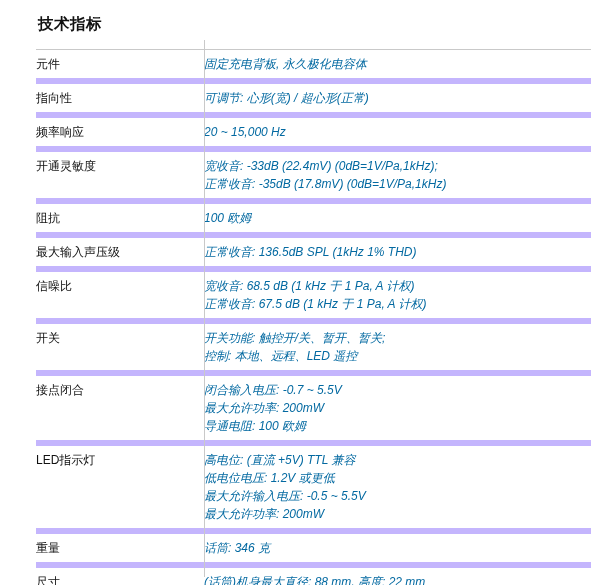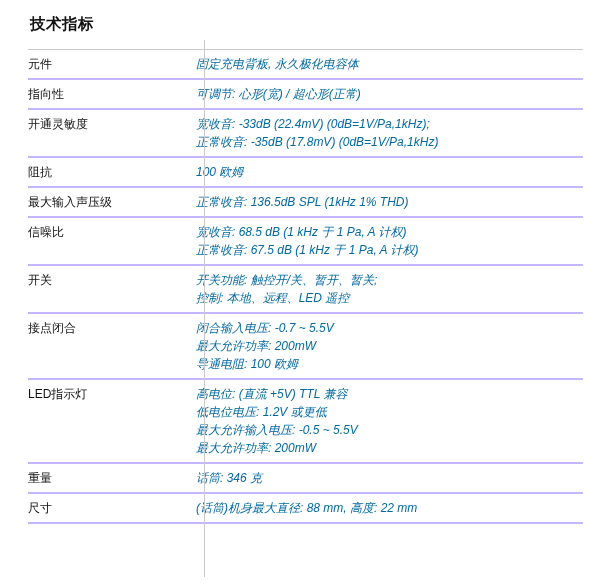--- a/index.html
+++ b/index.html
@@ -9,36 +9,36 @@
     width: 600px;
     height: 585px;
     background: #ffffff;
     font-family: "Liberation Sans", sans-serif;
     color: #1a1a1a;
   }
   .page {
     width: 520px;
     height: 585px;
     position: relative;
-    padding: 14px 18px 0 28px;
+    padding: 14px 18px 0 36px;
   }
   .doc-title {
     font-size: 15.5px;
     font-weight: bold;
     color: #111111;
     letter-spacing: 0.5px;
     margin: 0 0 14px 2px;
   }
   table.spec {
     width: 555px;
     border-collapse: collapse;
     table-layout: fixed;
   }
   table.spec tr.group {
-    border-top: 2px solid #c4b5fd;
+    border-top: 6px solid #c4b5fd;
   }
   table.spec tr.group.first {
     border-top: 1px solid #c9c9c9;
   }
   table.spec td {
     vertical-align: top;
     font-size: 12px;
     line-height: 1.0;
     padding: 0;
   }
@@ -84,20 +84,28 @@
           <td class="value">
             <span class="val-line">固定充电背板, 永久极化电容体</span>
           </td>
         </tr>
         <tr class="group">
           <td class="label">
             <span class="lbl-line">指向性</span>
           </td>
           <td class="value">
             <span class="val-line">可调节: 心形(宽) / 超心形(正常)</span>
+          </td>
+        </tr>
+        <tr class="group">
+          <td class="label">
+            <span class="lbl-line">频率响应</span>
+          </td>
+          <td class="value">
+            <span class="val-line">20 ~ 15,000 Hz</span>
           </td>
         </tr>
         <tr class="group">
           <td class="label">
             <span class="lbl-line">开通灵敏度</span>
           </td>
           <td class="value">
             <span class="val-line">宽收音: -33dB (22.4mV) (0dB=1V/Pa,1kHz);</span>
             <span class="val-line">正常收音: -35dB (17.8mV) (0dB=1V/Pa,1kHz)</span>
           </td>

